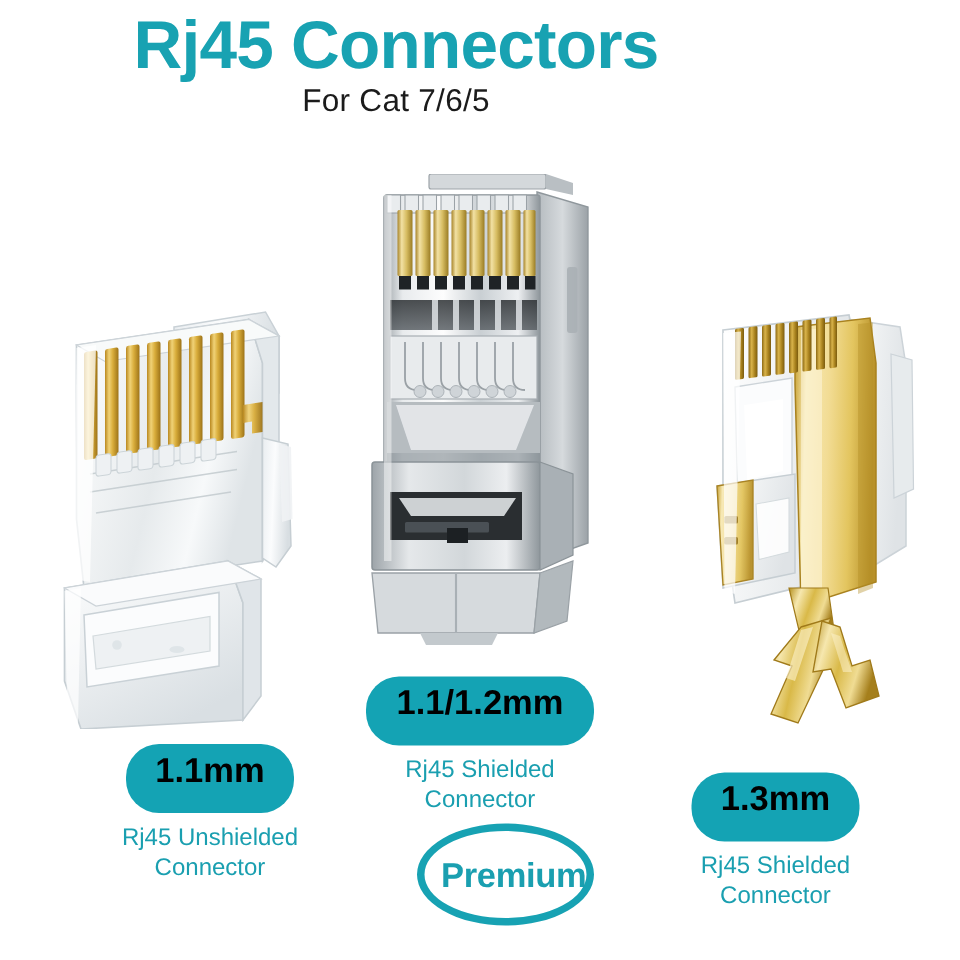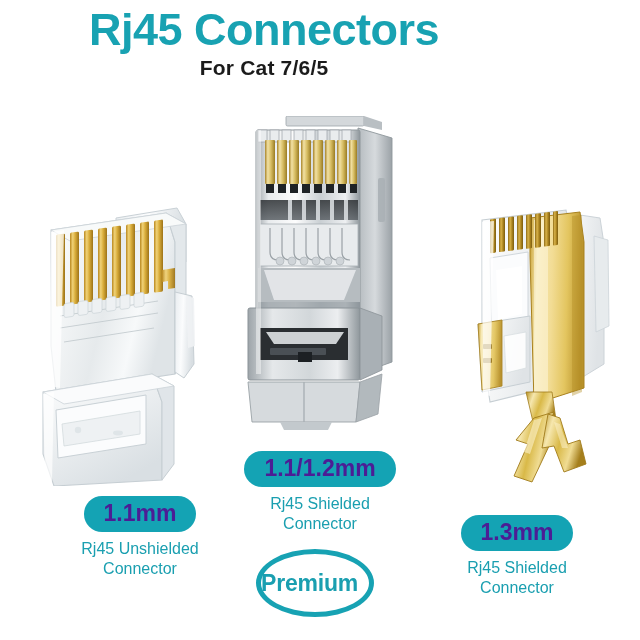--- a/index.html
+++ b/index.html
@@ -30,68 +30,68 @@
     font-weight: 800;
     letter-spacing: -0.5px;
     color: #18A2B2;
     line-height: 1.05;
     font-family: "Liberation Sans", sans-serif;
   }
   #page-subtitle {
     margin: 0;
     padding-top: 3px;
     font-size: 21px;
-    font-weight: 700;
+    font-weight: 400;
     color: #1b1b1b;
     letter-spacing: 0.2px;
   }
 
   
   #stage {
     position: absolute;
     top: 0; left: 0;
     width: 640px;
     height: 640px;
   }
   .product { position: absolute; }
 
   
   .caption { position: absolute; text-align: center; }
   .size-badge {
     display: inline-block;
     background: #14A3B4;
-    color: #4c1d95;
+    color: #000000;
     font-size: 23px;
     font-weight: 700;
     border-radius: 22px;
-    padding: 4px 20px 6px 20px;
+    padding: 4px 20px 16px 20px;
     line-height: 1.15;
     white-space: nowrap;
   }
   .caption-text {
     margin-top: 7px;
     font-size: 16px;
     color: #1A9FB0;
     line-height: 1.22;
     font-weight: 400;
     white-space: pre-line;
   }
 
   
   #premium-seal {
     position: absolute;
-    left: 256px;
+    left: 278px;
     top: 549px;
     width: 118px;
     height: 68px;
     border: 5px solid #17A2B3;
     border-radius: 50%;
     display: flex;
     align-items: center;
-    justify-content: flex-start;
+    justify-content: flex-end;
     box-sizing: border-box;
   }
   #premium-label {
     font-size: 23px;
     font-weight: 600;
     color: #1A9FB0;
     letter-spacing: -0.2px;
   }
 
   

